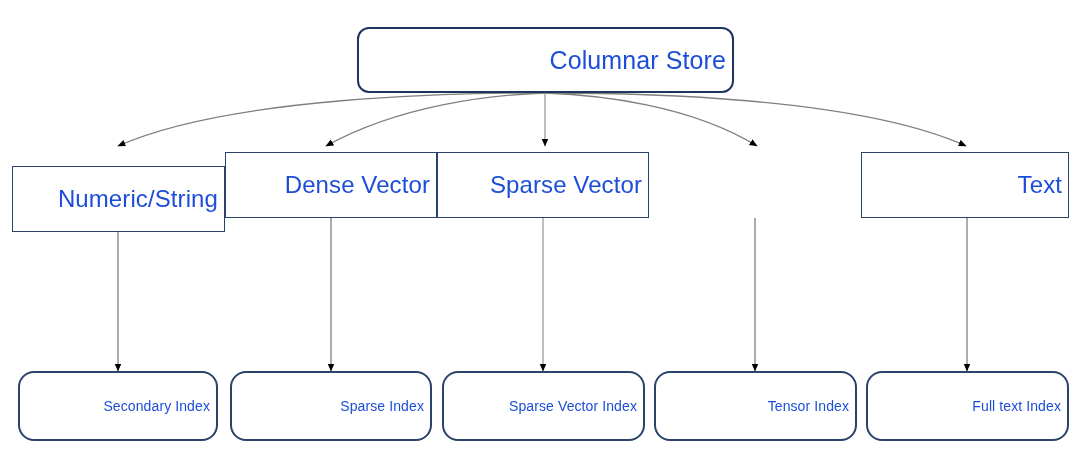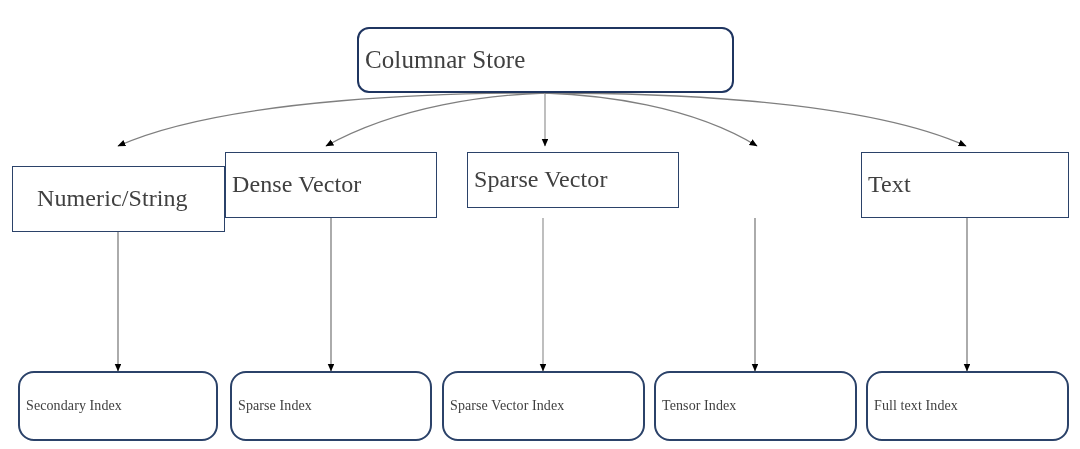--- a/index.html
+++ b/index.html
@@ -21,26 +21,25 @@
     top: 0;
     width: 1080px;
     height: 449px;
     pointer-events: none;
   }
   .node {
     position: absolute;
     box-sizing: border-box;
     display: flex;
     align-items: center;
-    justify-content: flex-start;
+    justify-content: flex-end;
     text-align: center;
     background: #ffffff;
-    color: #404040;
+    color: #1d4ed8;
     z-index: 2;
-    font-family: Liberation Serif, serif;
   }
   .node-root {
     border: 2px solid #1f3560;
     border-radius: 12px;
     font-size: 25px;
     letter-spacing: 0.1px;
   }
   .node-type {
     border: 1.6px solid #2b4269;
     border-radius: 0;
@@ -98,21 +97,21 @@
   </div>
 
   <div class="node node-type" style="left:12px; top:166px; width:213px; height:66px;padding-left:18px;">
     <span class="node-label">Numeric/String</span>
   </div>
 
   <div class="node node-type" style="left:225px; top:152px; width:212px; height:66px;">
     <span class="node-label">Dense Vector</span>
   </div>
 
-  <div class="node node-type" style="left:437px; top:152px; width:212px; height:56px;margin-left:30px;">
+  <div class="node node-type" style="left:437px; top:152px; width:212px; height:66px;">
     <span class="node-label">Sparse Vector</span>
   </div>
 
 
   <div class="node node-type" style="left:861px; top:152px; width:208px; height:66px;">
     <span class="node-label">Text</span>
   </div>
 
   <div class="node node-index" style="left:18px; top:371px; width:200px; height:70px;">
     <span class="node-label">Secondary Index</span>

